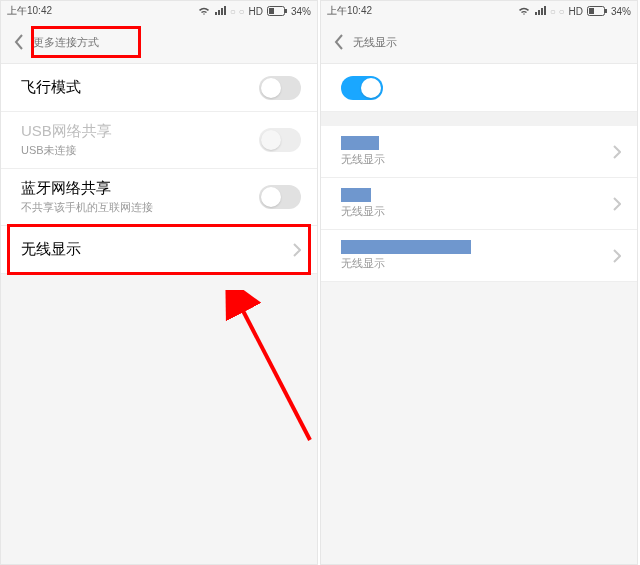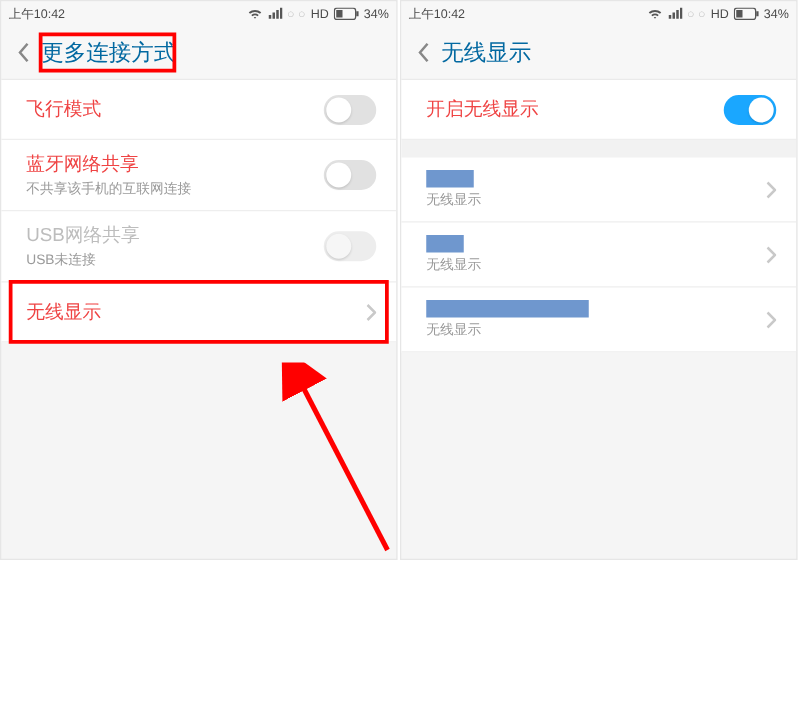--- a/index.html
+++ b/index.html
@@ -11,21 +11,21 @@
   .stage {
     width: 640px;
     height: 565px;
     position: relative;
     background: #fff;
   }
   .phone {
     position: absolute;
     top: 0;
     width: 318px;
-    height: 448px;
+    height: 565px;
     background: #f5f5f5;
     border: 1px solid #e6e6e6;
     box-sizing: border-box;
     overflow: hidden;
   }
   .phone.left  { left: 0; }
   .phone.right { left: 320px; }
 
   
   .statusbar {
@@ -51,22 +51,22 @@
     padding: 0 8px;
     border-bottom: 1px solid #eaeaea;
     position: relative;
   }
   .titlebar .back {
     width: 20px; height: 30px;
     display: flex; align-items: center; justify-content: center;
     color: #666;
   }
   .titlebar .title {
-    font-size: 18px;
-    color: #0369a1;
+    font-size: 11px;
+    color: #737373;
     margin-left: 4px;
   }
   .titlebar .title-hl {
     position: absolute;
     left: 30px; top: 5px;
     height: 32px;
     border: 3px solid #ff0000;
     pointer-events: none;
     box-sizing: border-box;
   }
@@ -77,21 +77,21 @@
     min-height: 48px;
     padding: 10px 16px 10px 20px;
     display: flex;
     align-items: center;
     justify-content: space-between;
     border-bottom: 1px solid #eeeeee;
     position: relative;
     box-sizing: border-box;
   }
   .row .labels { display: flex; flex-direction: column; gap: 2px; }
-  .row .primary   { font-size: 15px; color: #ef4444; }
+  .row .primary   { font-size: 15px; color: #000000; }
   .row .secondary { font-size: 11px; color: #9a9a9a; }
   .row.disabled .primary { color: #bdbdbd; }
   .row .right-ctrl { display: flex; align-items: center; }
 
   
   .chev { color: #c9c9c9; }
 
   
   .toggle {
     width: 42px; height: 24px; border-radius: 12px;
@@ -176,39 +176,39 @@
             <span class="primary">飞行模式</span>
           </div>
         <div class="right-ctrl">
           <span class="toggle">
               <span class="knob"></span>
             </span>
         </div>
       </div>
 
 
+      <div class="row disabled">
+        <div class="labels">
+          <span class="primary">USB网络共享</span>
+          <span class="secondary">USB未连接</span>
+        </div>
+        <div class="right-ctrl">
+          <span class="toggle disabled">
+              <span class="knob"></span>
+            </span>
+        </div>
+      </div>
+
       <div class="row">
         <div class="labels">
           <span class="primary">蓝牙网络共享</span>
           <span class="secondary">不共享该手机的互联网连接</span>
         </div>
         <div class="right-ctrl">
           <span class="toggle">
-              <span class="knob"></span>
-            </span>
-        </div>
-      </div>
-
-      <div class="row disabled">
-        <div class="labels">
-          <span class="primary">USB网络共享</span>
-          <span class="secondary">USB未连接</span>
-        </div>
-        <div class="right-ctrl">
-          <span class="toggle disabled">
               <span class="knob"></span>
             </span>
         </div>
       </div>
 
       <div class="row">
         <div class="labels">
           <span class="primary">无线显示</span>
         </div>
         <div class="right-ctrl chev">
@@ -249,23 +249,20 @@
         <svg width="10" height="16" viewBox="0 0 10 16">
             <path d="M8 1 L2 8 L8 15" fill="none" stroke="#888" stroke-width="2"></path>
           </svg>
       </span>
       <span class="title">无线显示</span>
     </div>
 
     <div class="list">
 
       <div class="row">
-        <div class="labels">
-            <span class="primary">开启无线显示</span>
-          </div>
         <div class="right-ctrl">
           <span class="toggle on">
               <span class="knob"></span>
             </span>
         </div>
       </div>
 
       <div class="gap"></div>
 
       <div class="row">

